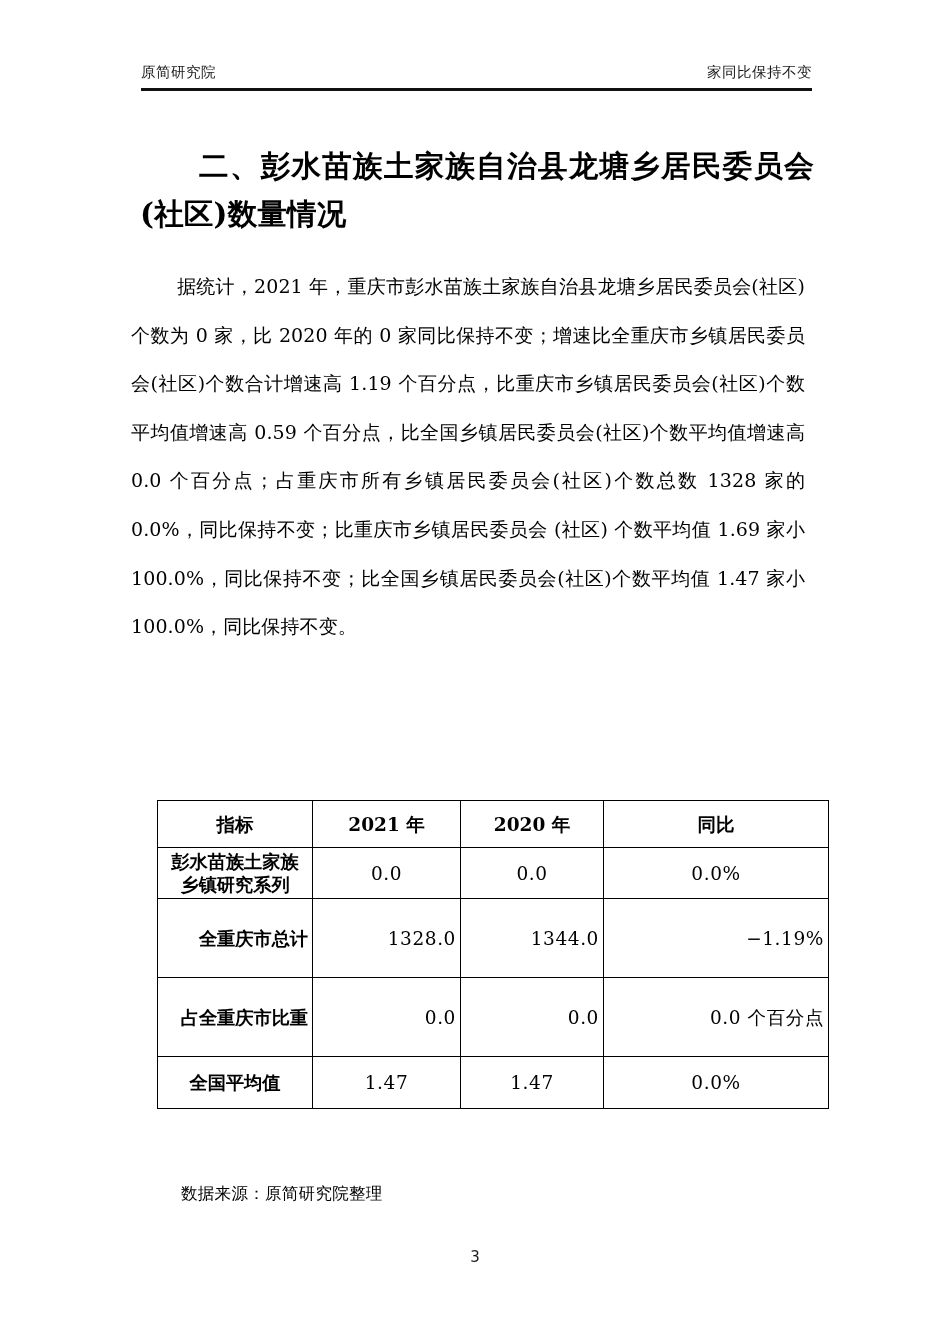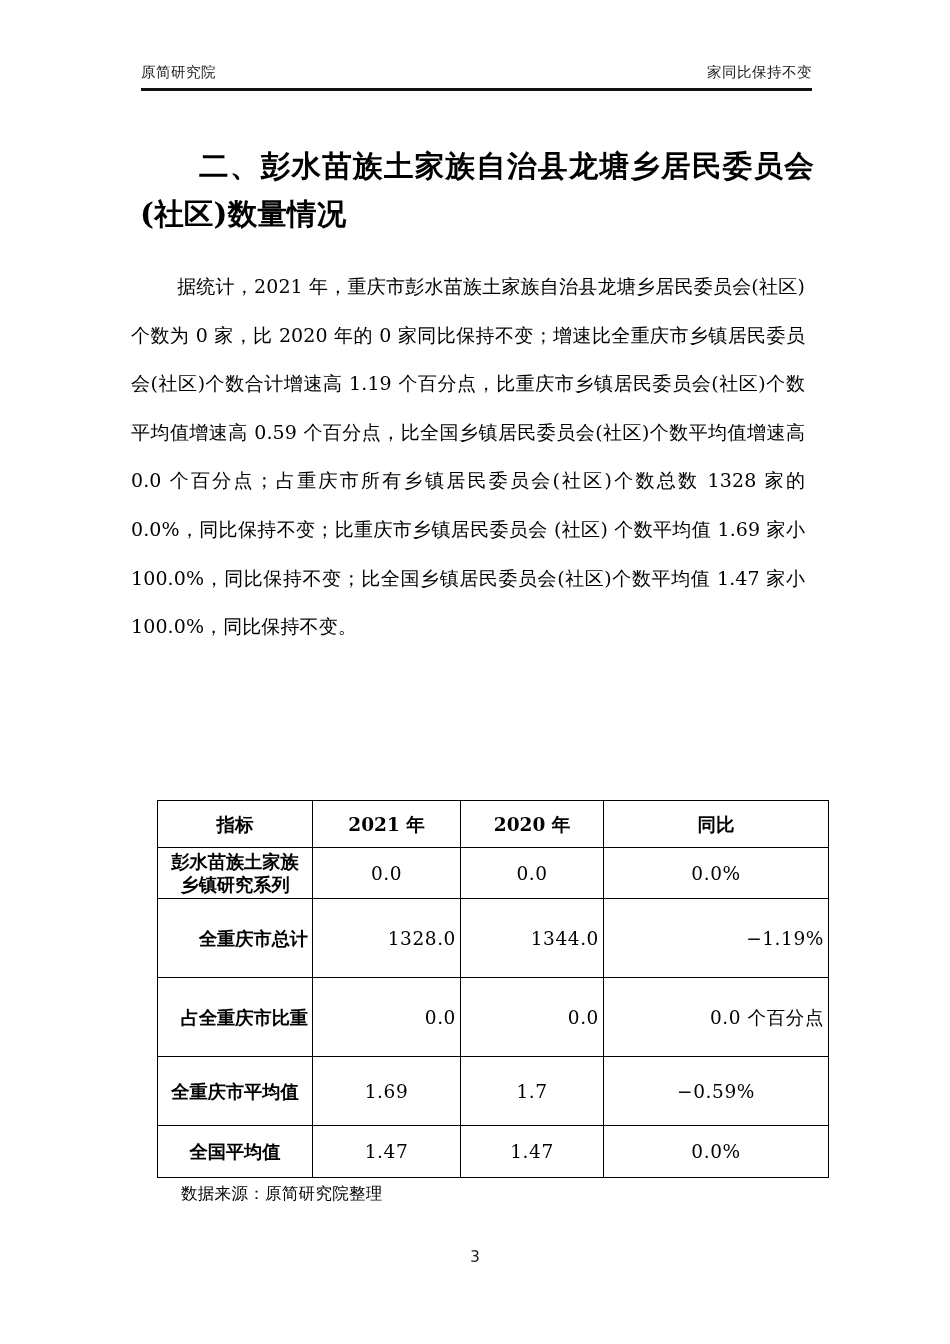--- a/index.html
+++ b/index.html
@@ -193,26 +193,20 @@
         <td class="value-cell">1328.0</td>
         <td class="value-cell">1344.0</td>
         <td class="value-cell">−1.19%</td>
       </tr>
       <tr class="row-h3">
         <td class="label-cell">占全重庆市比重</td>
         <td class="value-cell">0.0</td>
         <td class="value-cell">0.0</td>
         <td class="value-cell">0.0 个百分点</td>
       </tr>
-      <tr class="row-h4">
-        <td class="label-cell">全重庆市平均值</td>
-        <td class="value-cell">1.69</td>
-        <td class="value-cell">1.7</td>
-        <td class="value-cell">−0.59%</td>
-      </tr>
       <tr class="row-h5">
         <td class="label-cell">全国平均值</td>
         <td class="value-cell">1.47</td>
         <td class="value-cell">1.47</td>
         <td class="value-cell">0.0%</td>
       </tr>
     </tbody>
   </table>
 
   <div class="source-note">数据来源：原简研究院整理</div>

